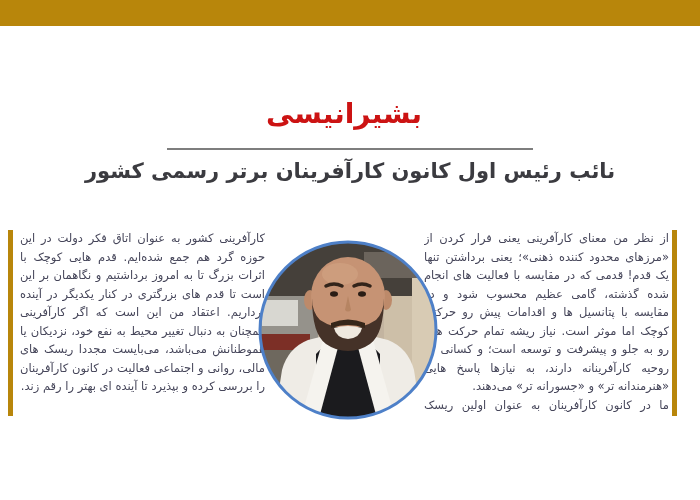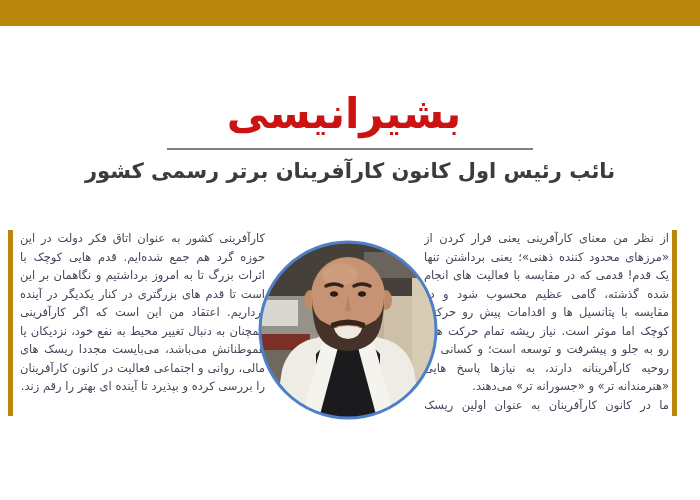--- a/index.html
+++ b/index.html
@@ -21,21 +21,21 @@
     width: 700px; height: 26px;
     background: #b8860b;
   }
   .title {
     position: absolute;
     top: 90px; left: 0;
     width: 688px;
     margin: 0;
     text-align: center;
     direction: rtl;
-    font-size: 42px;
+    font-size: 28px;
     line-height: 48px;
     font-weight: bold;
     color: #cc1313;
   }
   .divider {
     position: absolute;
     top: 148px; left: 167px;
     width: 366px; height: 2px;
     background: #7e7e7e;
   }

